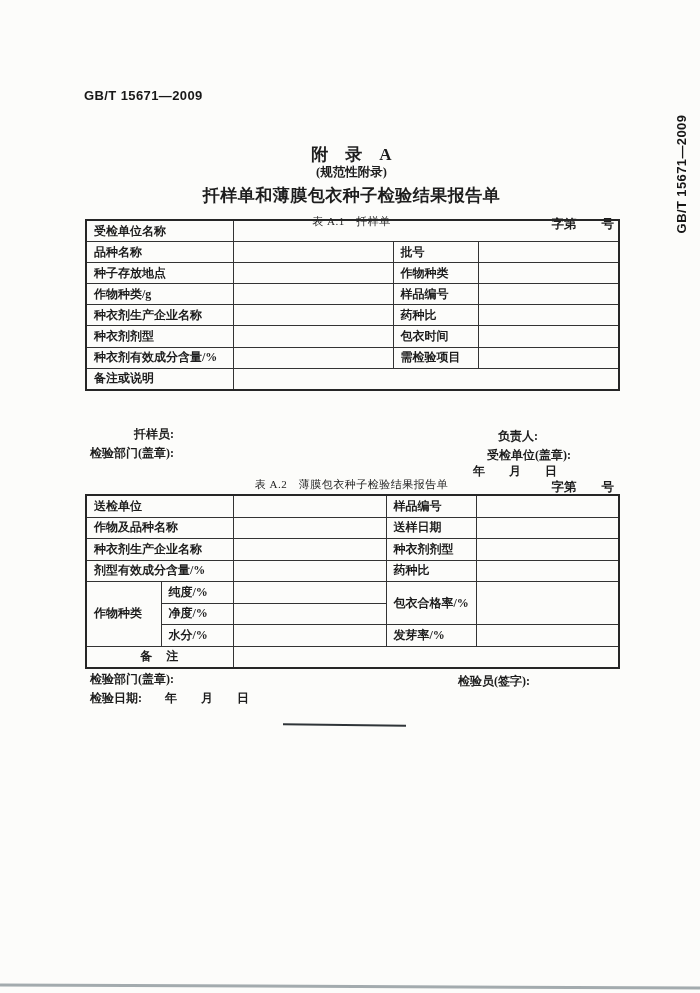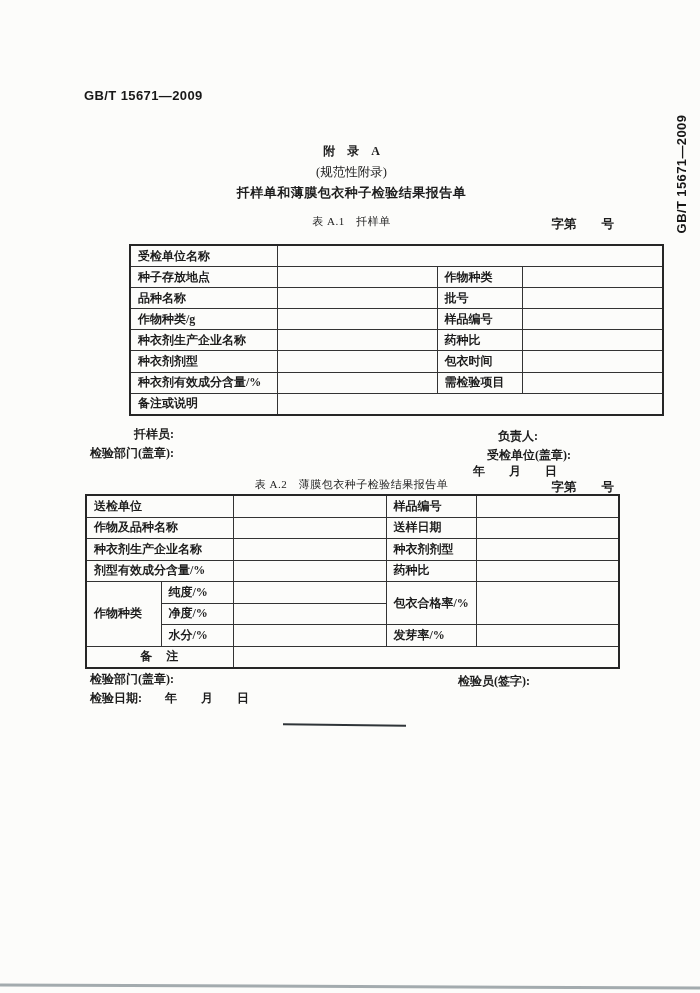--- a/index.html
+++ b/index.html
@@ -18,37 +18,37 @@
     font-weight:bold; font-size:13px; letter-spacing:0.4px; color:#171717;
   }
   .std-left { left:84px; top:88px; }
   .std-right {
     left:602px; top:166px; width:160px; height:16px;
     transform:rotate(-90deg); transform-origin:center;
     text-align:center;
   }
 
   .center-block { left:85px; width:533px; text-align:center; }
-  .appendix-title   { top:143px; font-size:12px; font-weight:bold; }
-  .appendix-subtitle{ top:164px; font-size:12.5px; font-weight:normal; }
-  .appendix-heading { top:184px; font-size:13px; font-weight:bold; letter-spacing:0.5px; }
+  .appendix-title   { top:143px; font-size:17px; font-weight:bold; }
+  .appendix-subtitle{ top:164px; font-size:12.5px; font-weight:bold; }
+  .appendix-heading { top:184px; font-size:17px; font-weight:bold; letter-spacing:0.5px; }
 
   .tbl-caption { font-size:11px; font-weight:normal; letter-spacing:0.5px; }
   .cap-a1 { top:214px; }
   .cap-a2 { top:477px; }
   .doc-no { right:86px; font-size:12.5px; font-weight:bold; }
   .docno-a1 { top:216px; }
   .docno-a2 { top:479px; }
 
   table.form-table {
     position:absolute;
     border-collapse:collapse; table-layout:fixed;
     border:2px solid #262626;
   }
-  .t1 { left:85px; top:244px; width:533px;margin-left:44px; }
+  .t1 { left:85px; top:219px; width:533px; }
   .t2 { left:85px; top:494px; width:533px; }
   .form-table td {
     border:1px solid #333;
     font-size:12px; font-weight:600;
     padding:0 2px 0 7px;
     vertical-align:middle;
     white-space:nowrap; overflow:hidden;
     color:#1c1c1c;
   }
   .t1 td { height:20.1px; }
@@ -85,29 +85,29 @@
       <col style="width:160px">
       <col style="width:85px">
       <col style="width:141px">
     </colgroup>
   <tbody>
       <tr>
     <td>受检单位名称</td>
     <td colspan="3"></td>
   </tr>
   <tr>
+    <td>品种名称</td>
+    <td></td>
+    <td>批号</td>
+    <td></td>
+  </tr>
+  <tr>
     <td>种子存放地点</td>
     <td></td>
     <td>作物种类</td>
-    <td></td>
-  </tr>
-  <tr>
-    <td>品种名称</td>
-    <td></td>
-    <td>批号</td>
     <td></td>
   </tr>
   <tr>
     <td>作物种类/g</td>
     <td></td>
     <td>样品编号</td>
     <td></td>
   </tr>
   <tr>
     <td>种衣剂生产企业名称</td>

